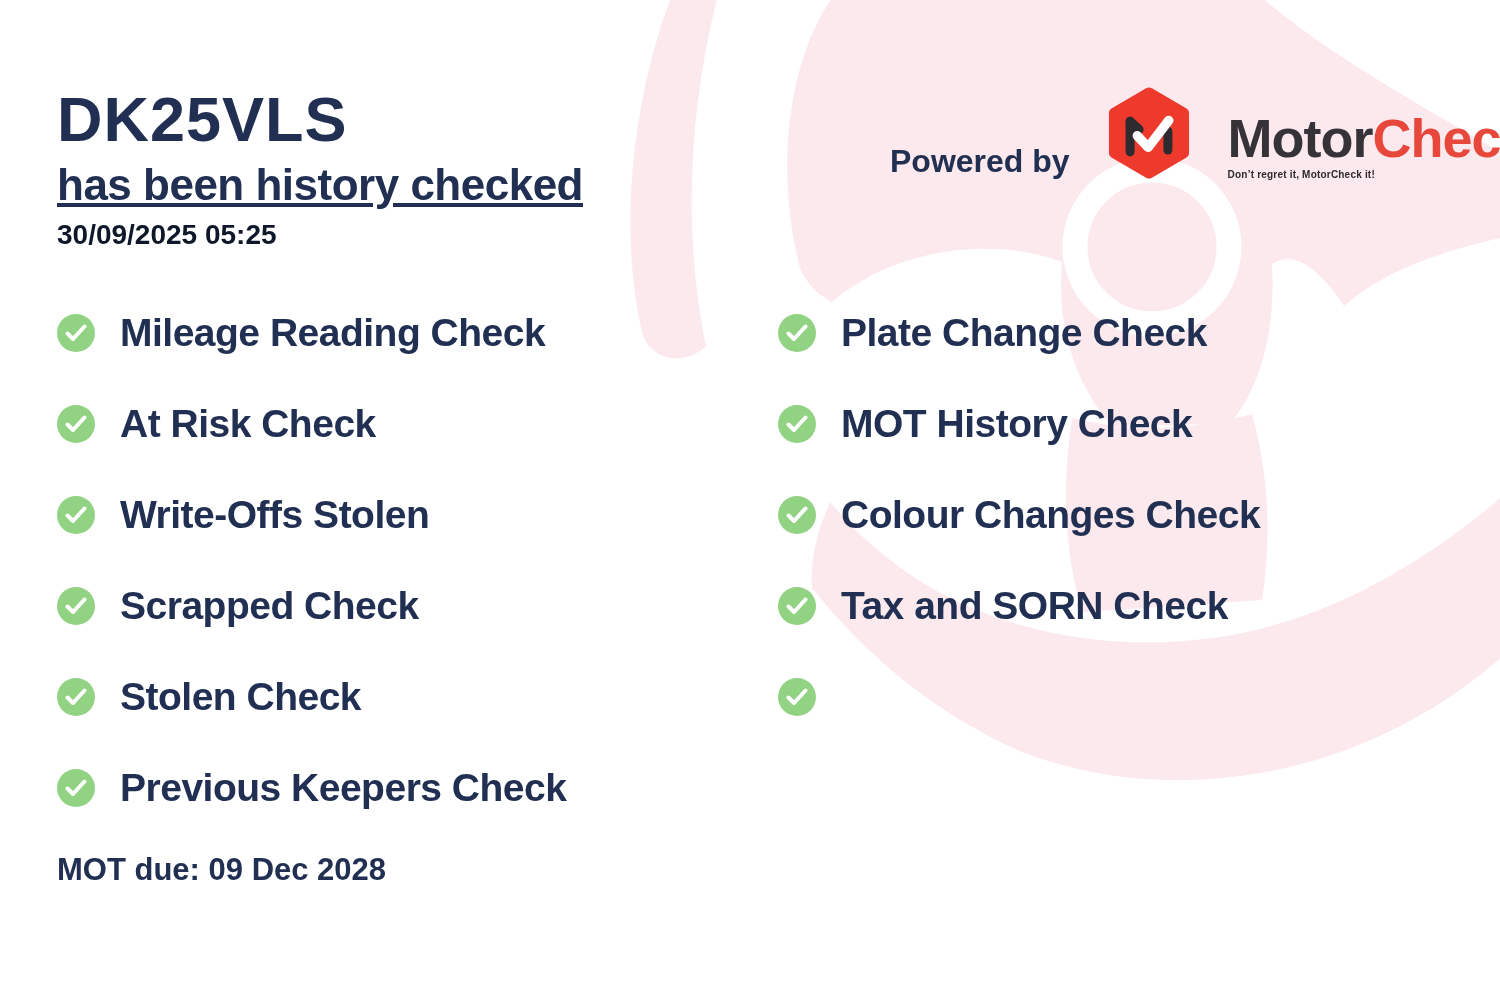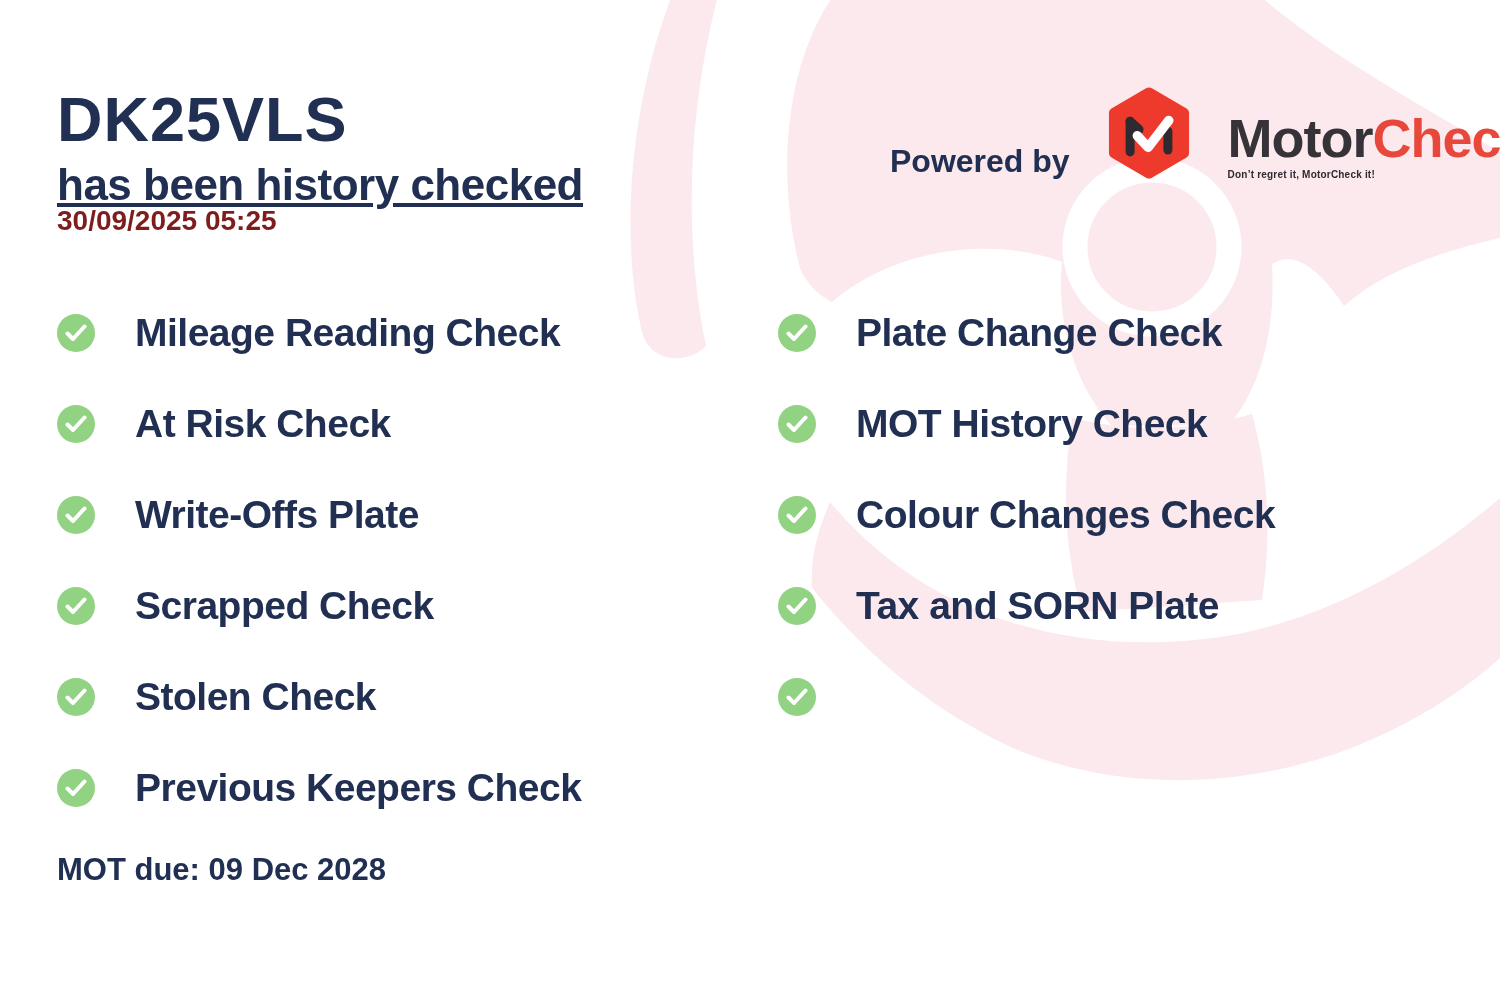--- a/index.html
+++ b/index.html
@@ -12,37 +12,37 @@
     color:#213052;
     padding-left:16px;
   }
   .bg-wheel { position:absolute; left:0; top:0; width:1500px; height:1000px; }
   .content { position:absolute; inset:0; }
 
   
   .header { position:absolute; left:57px; top:88px; }
   .reg { font-size:63px; font-weight:bold; letter-spacing:1px; line-height:1.0; color:#213052; }
   .subtitle { font-size:44px; font-weight:600; letter-spacing:-0.5px; margin-top:12px; line-height:1.0; color:#213052;text-decoration:underline; }
-  .timestamp { font-size:28px; font-weight:600; line-height:1.0; color:#7f1d1d; }
+  .timestamp { font-size:28px; font-weight:600; margin-top:14px; line-height:1.0; color:#0f172a; }
 
   
   .powered { position:absolute; left:890px; top:86px; display:flex; align-items:flex-end; gap:34px; }
   .powered-label { font-size:32px; font-weight:600; color:#213052; white-space:nowrap; }
   .hex-logo { display:block; }
   .brand { display:flex; flex-direction:column; }
   .brand-name { font-size:54px; font-weight:bold; line-height:1.0; letter-spacing:-1px; white-space:nowrap; }
   .brand-motor { color:#353238; }
   .brand-check { color:#e8473b; }
   .brand-tagline { font-size:10px; font-weight:700; color:#2d2a30; margin-top:4px; letter-spacing:0.2px; white-space:nowrap; }
 
   
   .col { position:absolute; top:287px; }
   .col-left  { left:57px; }
   .col-right { left:778px; }
-  .check-row { display:flex; align-items:center; height:91px; gap:40px; }
+  .check-row { display:flex; align-items:center; height:91px; gap:25px; }
   .badge {
     width:38px; height:38px; border-radius:50%;
     background:#92d283; flex:none;
     display:flex; align-items:center; justify-content:center;
   }
   .check-label {
     font-size:39px; font-weight:700; letter-spacing:-0.5px;
     color:#213052; white-space:nowrap; line-height:1.0;
   }
 
@@ -149,21 +149,21 @@
           </span>
           <span class="check-label">At Risk Check</span>
         </div>
 
         <div class="check-row">
           <span class="badge">
             <svg width="22" height="18" viewBox="0 0 22 18" aria-hidden="true">
               <path d="M2.5 9.5 L8 15 L19.5 2.5" fill="none" stroke="#ffffff" stroke-width="4" stroke-linecap="round" stroke-linejoin="round"></path>
             </svg>
           </span>
-          <span class="check-label">Write-Offs Plate</span>
+          <span class="check-label">Write-Offs Stolen</span>
         </div>
 
         <div class="check-row">
           <span class="badge">
             <svg width="22" height="18" viewBox="0 0 22 18" aria-hidden="true">
               <path d="M2.5 9.5 L8 15 L19.5 2.5" fill="none" stroke="#ffffff" stroke-width="4" stroke-linecap="round" stroke-linejoin="round"></path>
             </svg>
           </span>
           <span class="check-label">Scrapped Check</span>
         </div>
@@ -215,21 +215,21 @@
           </span>
           <span class="check-label">Colour Changes Check</span>
         </div>
 
         <div class="check-row">
           <span class="badge">
             <svg width="22" height="18" viewBox="0 0 22 18" aria-hidden="true">
               <path d="M2.5 9.5 L8 15 L19.5 2.5" fill="none" stroke="#ffffff" stroke-width="4" stroke-linecap="round" stroke-linejoin="round"></path>
             </svg>
           </span>
-          <span class="check-label">Tax and SORN Plate</span>
+          <span class="check-label">Tax and SORN Check</span>
         </div>
 
         <div class="check-row">
           <span class="badge">
             <svg width="22" height="18" viewBox="0 0 22 18" aria-hidden="true">
               <path d="M2.5 9.5 L8 15 L19.5 2.5" fill="none" stroke="#ffffff" stroke-width="4" stroke-linecap="round" stroke-linejoin="round"></path>
             </svg>
           </span>
         </div>
       </div>

